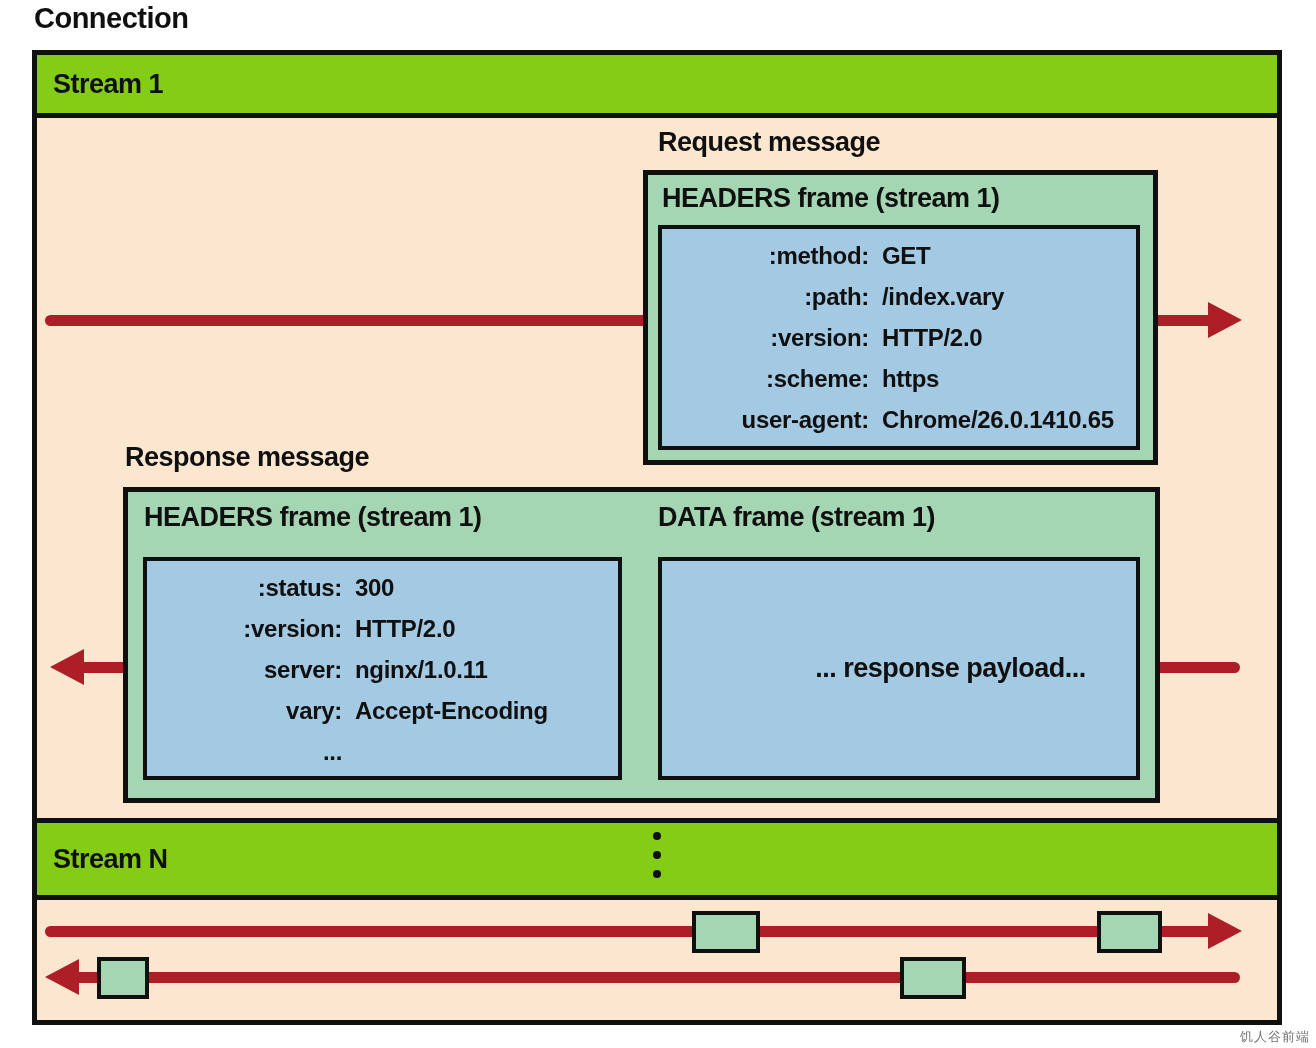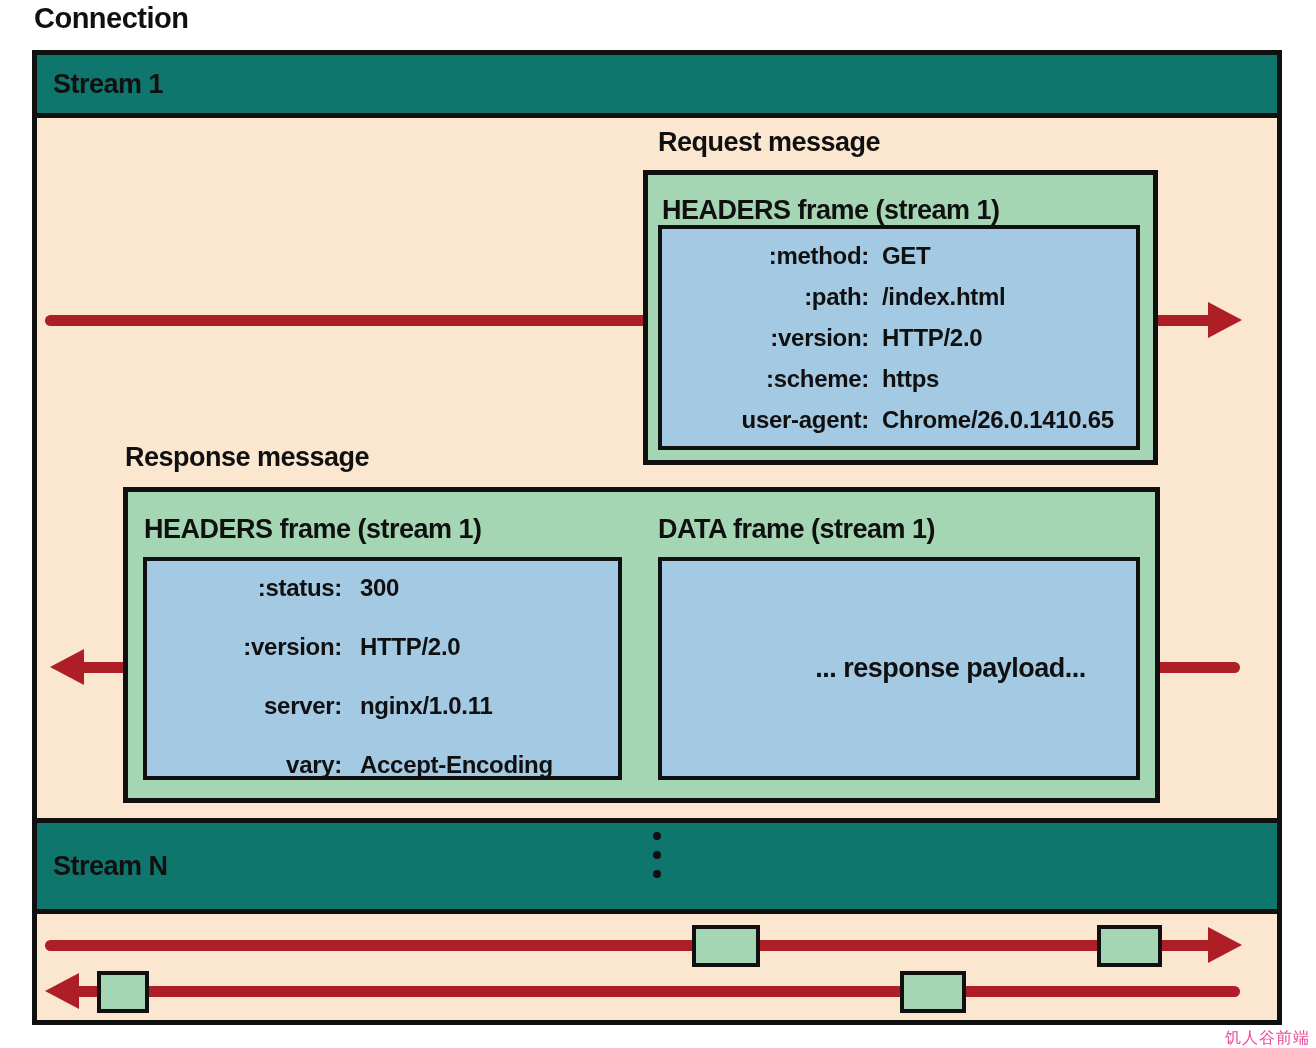--- a/index.html
+++ b/index.html
@@ -20,36 +20,36 @@
   
   #connection-title { position:absolute; left:34px; top:2px; font-size:29px; letter-spacing:-0.5px; }
   #outer {
     position:absolute; left:32px; top:50px;
     width:1250px; height:975px;
     border:5px solid var(--black,#101010);
     background:var(--peach,#FBE7D0);
   }
   .band {
     position:relative;
-    background:#0f766e;
+    background:#84cc16;
     width:100%;
   }
   #band-s1 { height:63px; border-bottom:5px solid var(--black,#101010); }
-  #band-sN { height:96px; border-top:5px solid var(--black,#101010); border-bottom:5px solid var(--black,#101010); }
+  #band-sN { height:82px; border-top:5px solid var(--black,#101010); border-bottom:5px solid var(--black,#101010); }
   .band .band-label { position:absolute; left:16px; top:50%; transform:translateY(-50%); }
   #content1 { position:relative; width:100%; height:700px; }
   #content2 { position:relative; width:100%; height:122px; }
 
   
   .green-frame {
     position:absolute;
     background:var(--green,#A5D6B3);
     border:5px solid var(--black,#101010);
   }
-  .frame-title { position:absolute; font-size:27px; letter-spacing:-0.5px; white-space:nowrap;margin-top:12px; }
+  .frame-title { position:absolute; font-size:27px; letter-spacing:-0.5px; white-space:nowrap; }
   .blue-box {
     position:absolute;
     background:var(--blue,#A4C9E3);
     border:4px solid var(--black,#101010);
     padding-left:29px;
   }
   .kv {
     display:grid;
     grid-template-columns:178px auto;
     column-gap:13px;
@@ -86,21 +86,21 @@
   
   #dots {
     position:absolute; left:50%; top:9px; transform:translateX(-50%);
     display:flex; flex-direction:column; gap:11px;
   }
   #dots .dot { width:8px; height:8px; border-radius:50%; background:var(--black,#101010); }
 
   
   #watermark {
     position:absolute; right:6px; top:1028px;
-    font-size:16px; font-weight:400; color:#ec4899; letter-spacing:1px;
+    font-size:13px; font-weight:400; color:#737373; letter-spacing:1px;
   }
 </style>
 </head>
 <body>
 
 <div id="canvas">
 
   <div id="connection-title" class="lbl">Connection</div>
 
   <div id="outer">
@@ -116,42 +116,42 @@
       <div class="ah ah-right" style="left:1171px; top:184px;"></div>
 
       <div class="lbl" style="position:absolute; left:621px; top:9px;">Request message</div>
       <div class="green-frame" style="left:606px; top:52px; width:515px; height:295px;">
         <div class="frame-title" style="left:14px; top:8px;">HEADERS frame (stream 1)</div>
         <div class="blue-box" style="left:10px; top:50px; width:482px; height:225px;">
           <div class="kv">
             <span class="k">:method:</span>
               <span class="v">GET</span>
             <span class="k">:path:</span>
-              <span class="v">/index.html</span>
+              <span class="v">/index.vary</span>
             <span class="k">:version:</span>
               <span class="v">HTTP/2.0</span>
             <span class="k">:scheme:</span>
               <span class="v">https</span>
             <span class="k">user-agent:</span>
               <span class="v">Chrome/26.0.1410.65</span>
           </div>
         </div>
       </div>
 
       <div class="ah ah-left" style="left:13px; top:531px;"></div>
       <div class="rline" style="left:45px; top:544px; width:41px;"></div>
       <div class="rline cap-r" style="left:1123px; top:544px; width:80px;"></div>
 
       <div class="lbl" style="position:absolute; left:88px; top:324px;">Response message</div>
       <div class="green-frame" style="left:86px; top:369px; width:1037px; height:316px;">
         <div class="frame-title" style="left:16px; top:10px;">HEADERS frame (stream 1)</div>
         <div class="frame-title" style="left:530px; top:10px;">DATA frame (stream 1)</div>
 
         <div class="blue-box" style="left:15px; top:65px; width:479px; height:223px;">
-          <div class="kv" style="grid-template-columns:166px auto;gap:18px;">
+          <div class="kv" style="grid-template-columns:166px auto;">
             <span class="k">:status:</span>
               <span class="v">300</span>
             <span class="k">:version:</span>
               <span class="v">HTTP/2.0</span>
             <span class="k">server:</span>
               <span class="v">nginx/1.0.11</span>
             <span class="k">vary:</span>
               <span class="v">Accept-Encoding</span>
             <span class="k">...</span>
               <span class="v"></span>

